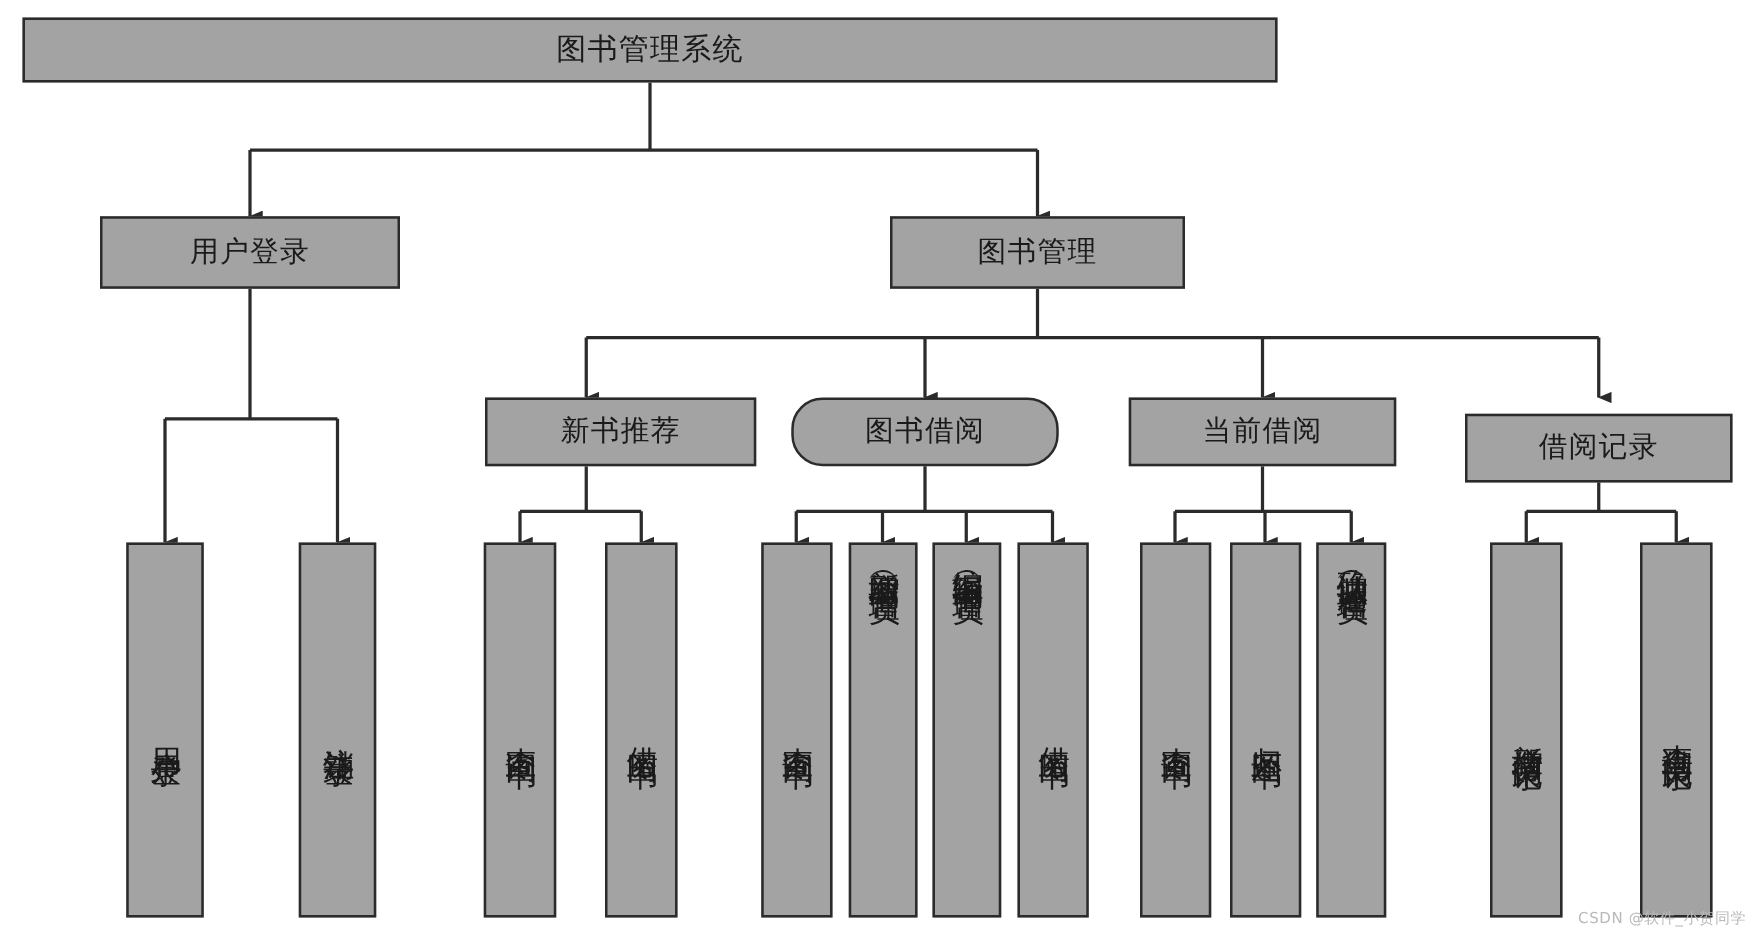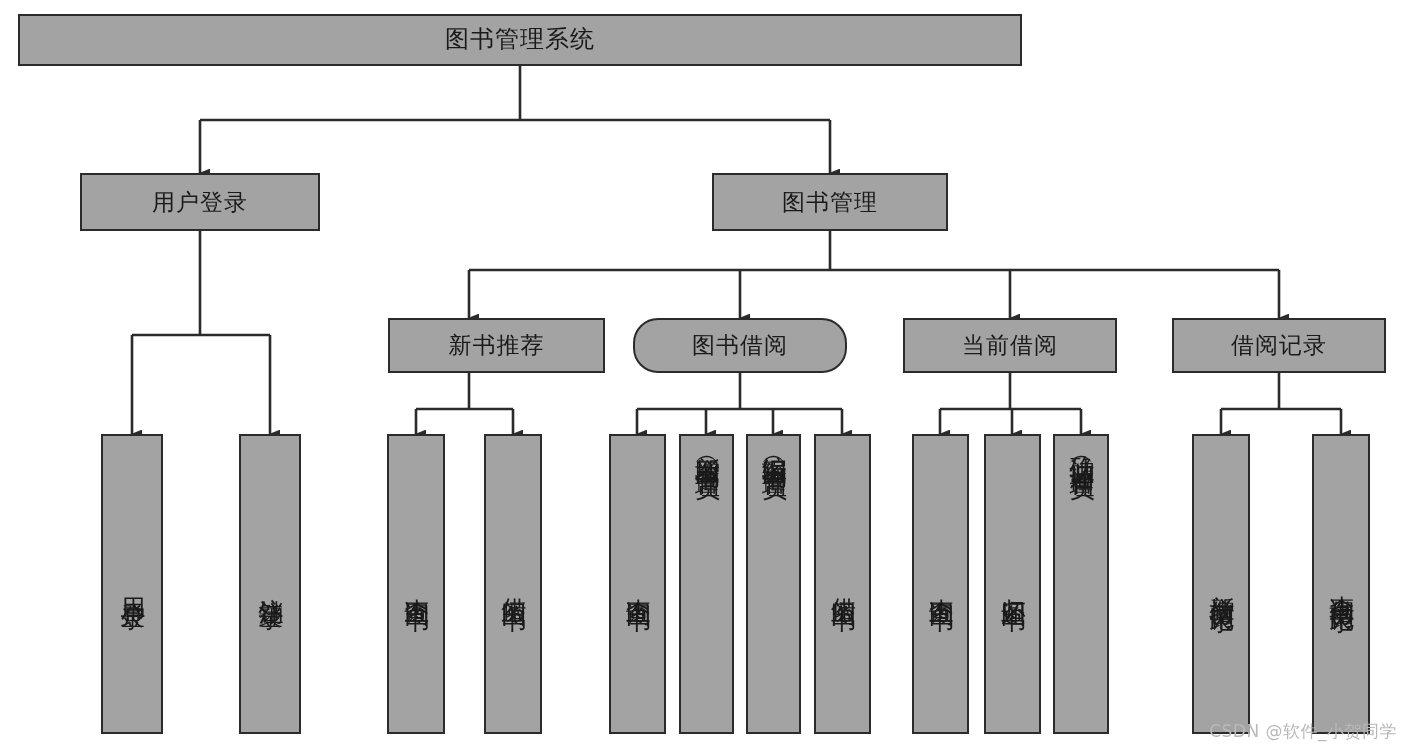--- a/index.html
+++ b/index.html
@@ -61,21 +61,21 @@
     font-size: 25px;
     letter-spacing: 3px;
   }
   .node.vertical.centered {
     align-items: center;
   }
   .watermark {
     position: absolute;
     right: 8px;
     bottom: 4px;
-    font-size: 17px;
+    font-size: 12px;
     color: #b9b9b9;
     white-space: nowrap;
     letter-spacing: 0.5px;
     pointer-events: none;
   }
 </style>
 </head>
 <body>
 
 <div id="diagram-root">
@@ -138,21 +138,21 @@
   <div id="level3-container">
       <div class="node horizontal" style="left: 361px; top: 318px; width: 217px; height: 55px; margin-left: 27px;">
         <span class="node-label">新书推荐</span>
       </div>
       <div class="node horizontal" style="left: 633px; top: 318px; width: 214px; height: 55px; border-radius: 25px;">
         <span class="node-label">图书借阅</span>
       </div>
       <div class="node horizontal" style="left: 903px; top: 318px; width: 214px; height: 55px;">
         <span class="node-label">当前借阅</span>
       </div>
-      <div class="node horizontal" style="left: 1172px; top: 318px; width: 214px; height: 55px;">
+      <div class="node horizontal" style="left: 1172px; top: 331px; width: 214px; height: 55px;">
         <span class="node-label">借阅记录</span>
       </div>
     </div>
   <div id="leaves-container">
       <div class="node vertical centered" style="left: 101px; top: 434px; width: 62px; height: 300px;">
         <span class="node-label">用户登录</span>
       </div>
       <div class="node vertical centered" style="left: 239px; top: 434px; width: 62px; height: 300px;">
         <span class="node-label">注销登录</span>
       </div>

